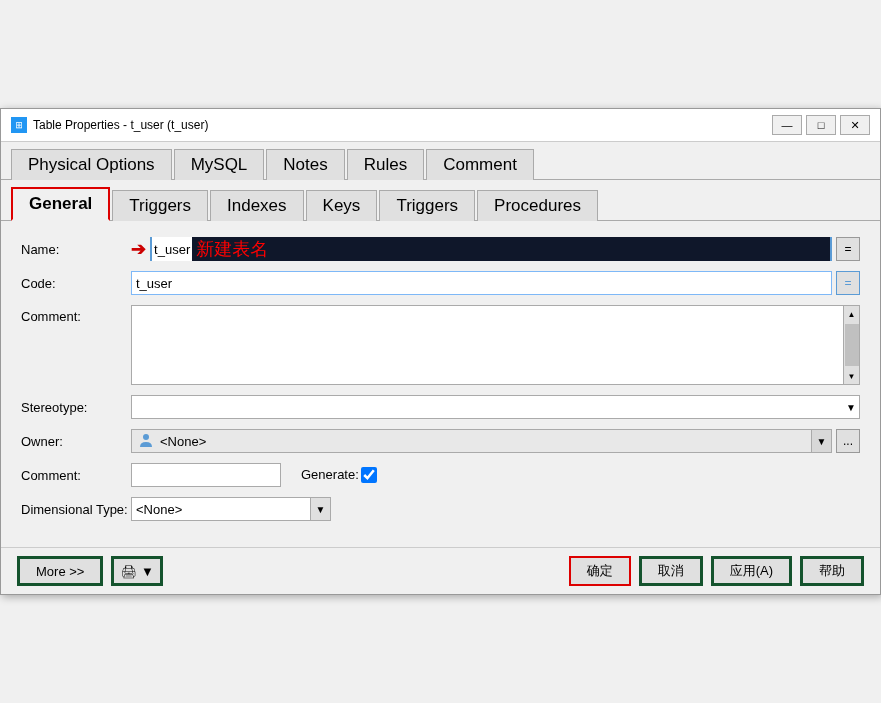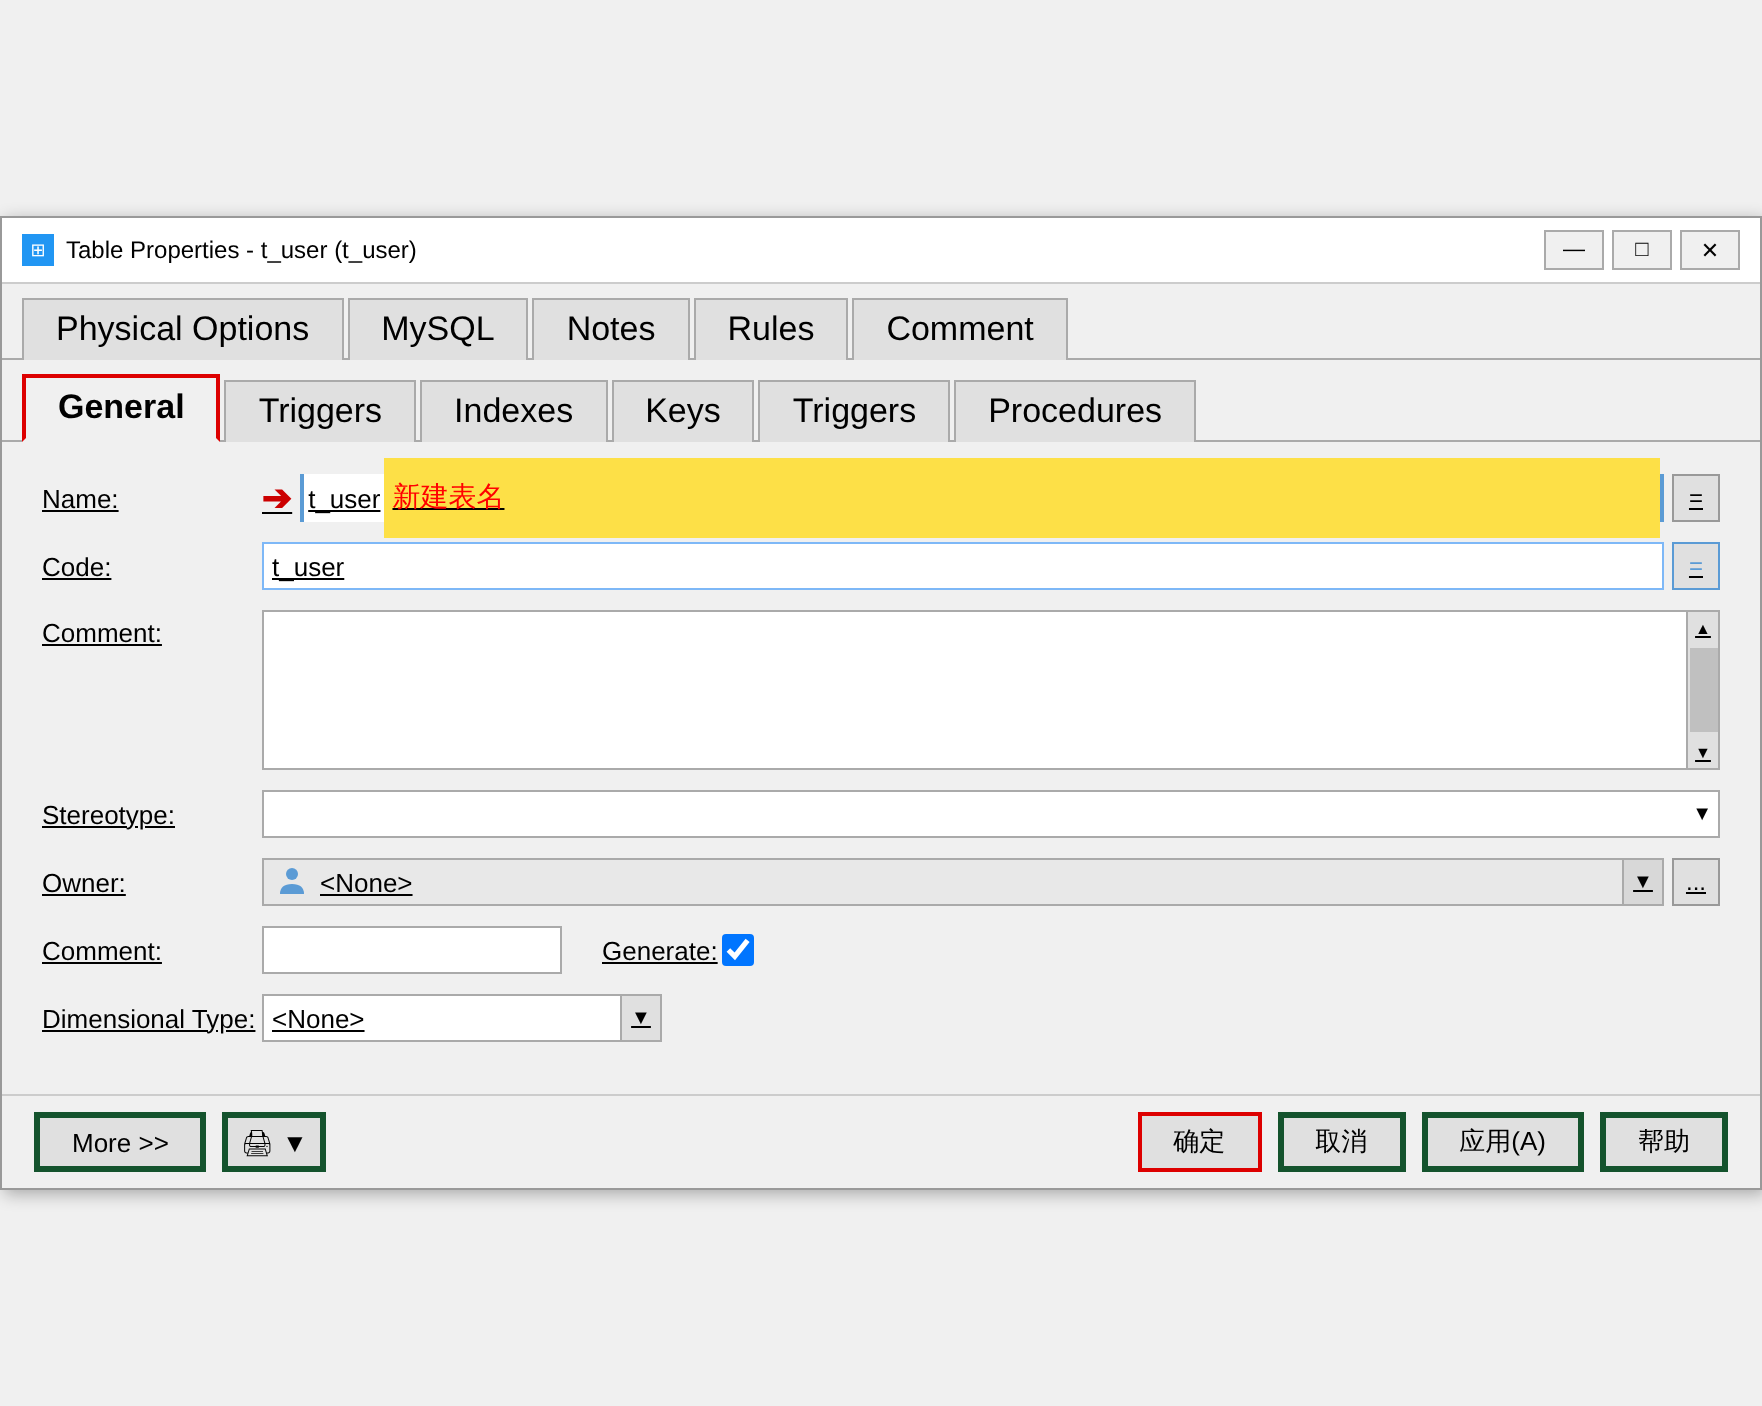--- a/index.html
+++ b/index.html
@@ -96,21 +96,20 @@
     .content {
       background: #f0f0f0;
       padding: 16px 20px;
     }
 
     
     .form-row {
       display: flex;
       align-items: center;
       margin-bottom: 10px;
-      text-decoration: underline;
     }
     .form-label {
       width: 110px;
       font-size: 13px;
       color: #000;
       flex-shrink: 0;
     }
     .form-input {
       flex: 1;
       height: 24px;
@@ -294,21 +293,21 @@
     .number-input {
       width: 150px;
       height: 24px;
       border: 1px solid #aaa;
       background: #fff;
       padding: 0 4px;
       font-size: 13px;
     }
     .generate-wrap {
       display: flex;
-      align-items: center;
+      align-items: flex-start;
       gap: 2px;
     }
     .checkbox {
       width: 16px;
       height: 16px;
       cursor: pointer;
     }
 
     .dim-select-wrap {
       width: 200px;
@@ -407,21 +406,21 @@
     </div>
   </div>
 
   <div class="content">
 
     <div class="form-row">
       <div class="form-label">Name:</div>
       <span class="red-arrow" style="font-size:18px; margin-right:4px;">➔</span>
       <div class="name-input-wrap" style="flex:1; display:flex; align-items:center; border:2px solid #5b9bd5; background:#fff; height:24px;">
         <span class="name-prefix" style="padding:0 2px; font-size:13px; color:#000; background:#fff; height:24px; display:flex; align-items:center;">t_user</span>
-        <input type="text" class="name-suffix" style="flex: 1 1 0%; height: 40px; border: none; background: #fde047; padding: 0px 4px; font-size: 14px; color: red; outline: none;" value="新建表名">
+        <input type="text" class="name-suffix" style="flex: 1 1 0%; height: 24px; border: none; background: #0f172a; padding: 0px 4px; font-size: 18px; color: red; outline: none;" value="新建表名">
       </div>
       <button class="form-btn-eq" style="margin-left:4px;">=</button>
     </div>
 
     <div class="form-row">
       <div class="form-label">Code:</div>
       <input type="text" class="form-input" value="t_user" style="">
       <button class="form-btn-eq" style="margin-left:4px; background:#e0e0e0; border:1px solid #5b9bd5; color:#5b9bd5;">=</button>
     </div>
 

